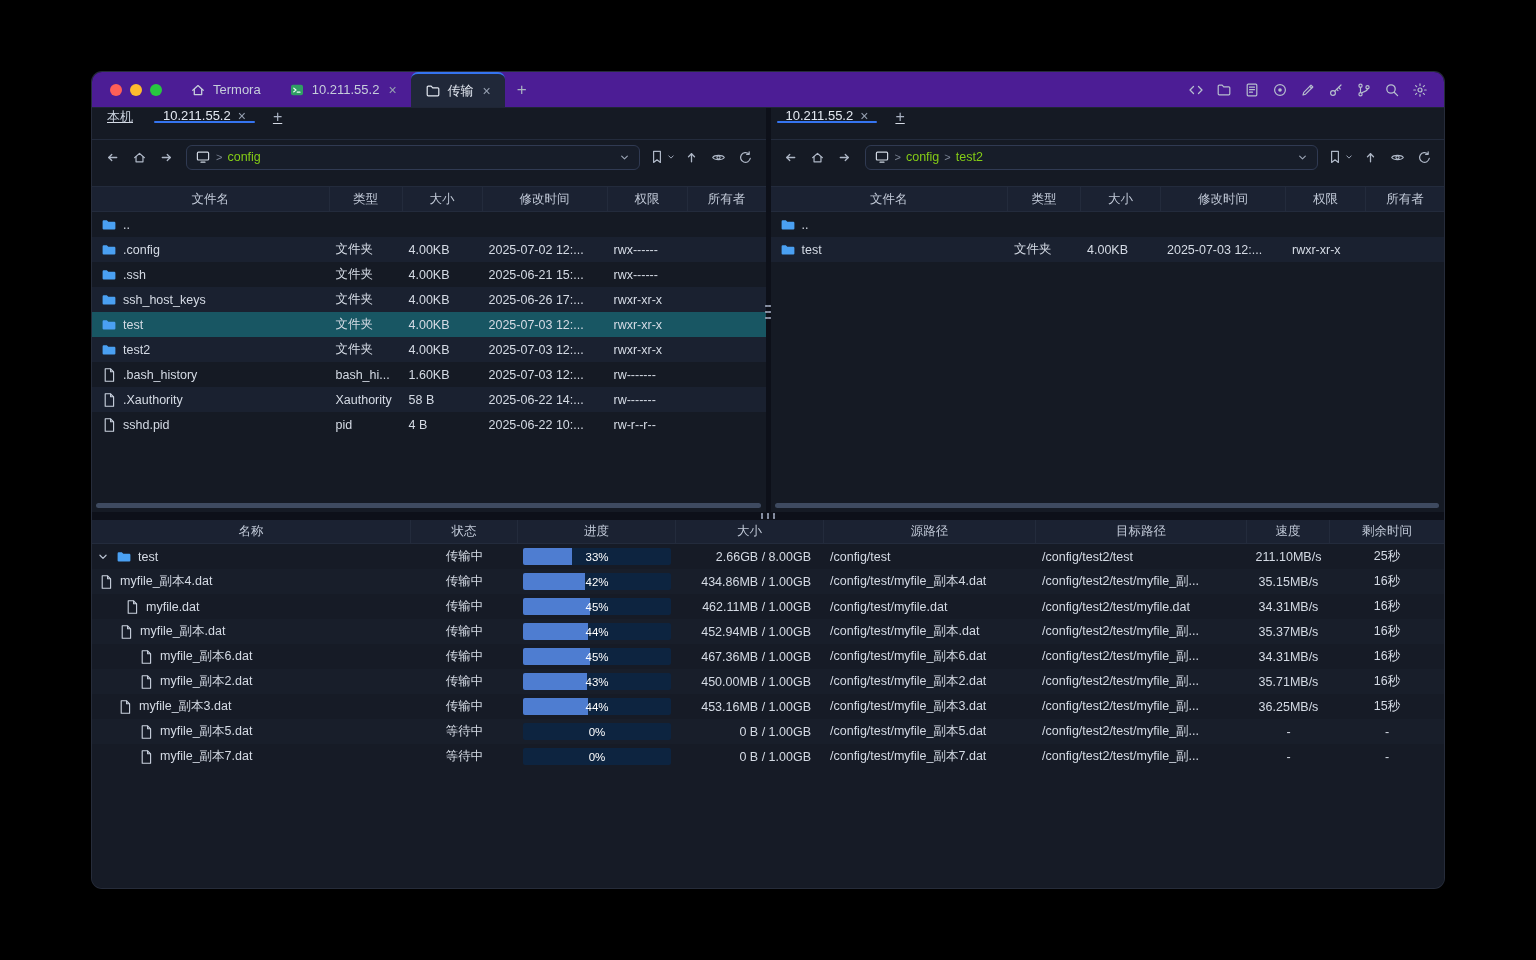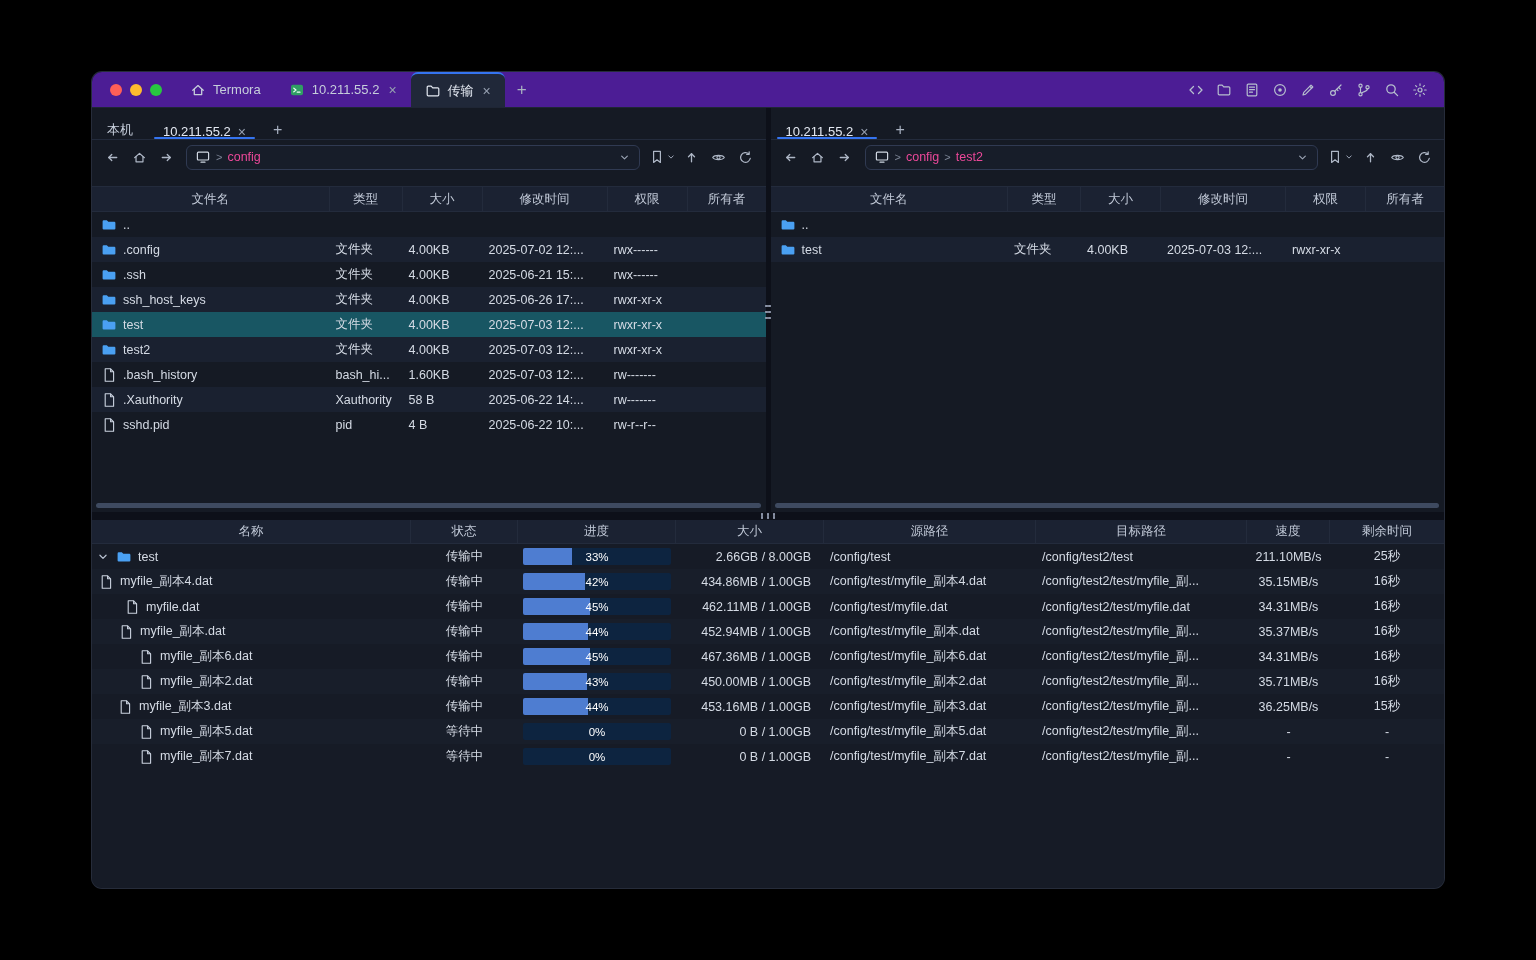--- a/index.html
+++ b/index.html
@@ -31,33 +31,33 @@
   .tb-icons { display:flex; align-items:center; gap:12px; padding-right:16px; color:#b6bfce; }
   .tb-btn { width:16px; height:16px; display:inline-flex; }
   .ic { display:inline-flex; width:16px; height:16px; flex:0 0 auto; }
   .ic svg, .tb-btn svg { width:100%; height:100%; }
   
   .file-area { height:404px; display:flex; flex:0 0 auto; }
   .file-panel { flex:1 1 0; min-width:0; display:flex; flex-direction:column; position:relative; }
   .v-divider { width:5px; background:#0d1019; position:relative; flex:0 0 auto; }
   .grip-v { position:absolute; left:50%; top:195px; transform:translateX(-50%); width:6px; height:18px;
     background:radial-gradient(circle,#8a93a6 1.1px,transparent 1.3px) 0 0/3px 6px repeat; }
-  .panel-tabs { height:32px; display:flex; align-items:flex-end; border-bottom:1px solid #232b3c; flex:0 0 auto; }
+  .panel-tabs { height:32px; display:flex; align-items:flex-start; border-bottom:1px solid #232b3c; flex:0 0 auto;text-decoration:underline; }
   .ptab { display:flex; align-items:center; gap:7px; padding:0 15px; font-size:13px; color:#c9d1de; position:relative; }
   .ptab.active { color:#e4e9f2; }
   .ptab.active::after { content:""; position:absolute; left:6px; right:6px; bottom:0; height:2px; background:#3574f0; border-radius:1px; }
   .ptab .close { font-size:14px; color:#96a0b1; line-height:1; }
   .ptab-plus { display:flex; align-items:center; padding:0 12px; font-size:16px; color:#a9b2c2; }
   .panel-toolbar { height:34px; display:flex; align-items:center; gap:5px; padding:0 9px; flex:0 0 auto; }
   .nav-btn { width:22px; height:22px; display:flex; align-items:center; justify-content:center; color:#aeb7c6; border-radius:4px; flex:0 0 auto; }
   .nav-btn svg { width:15px; height:15px; }
   .path-box { flex:1 1 auto; min-width:0; height:25px; border:1px solid #303a52; border-radius:6px; background:#171d29;
     display:flex; align-items:center; gap:5px; padding:0 8px; font-size:12.5px; color:#d0d7e2; margin:0 4px; }
   .crumb-sep { color:#7c8596; font-size:11px; }
-  .crumb { color:#ec4899; }
+  .crumb { color:#84cc16; }
   .path-box .chev { margin-left:auto; color:#9aa3b4; width:13px; height:13px; display:inline-flex; }
   .bookmark-wrap { display:flex; align-items:center; gap:1px; color:#aeb7c6; }
   .caret { width:10px; height:10px; display:inline-flex; color:#9aa3b4; }
   
   .ftable { flex:1 1 auto; display:flex; flex-direction:column; overflow:hidden; }
   .fgrid { display:grid; grid-template-columns:minmax(0,1fr) 73px 80px 125px 80px 78px; }
   .fhead { height:26px; background:#1b2232; border-top:1px solid #232b3c; border-bottom:1px solid #232b3c; flex:0 0 auto;margin-top:12px; }
   .fhead .hcell { display:flex; align-items:center; justify-content:center; font-size:12.5px; color:#c2cad8;
     border-right:1px solid #232b3c; white-space:nowrap; overflow:hidden; }
   .fhead .hcell:last-child { border-right:none; }

